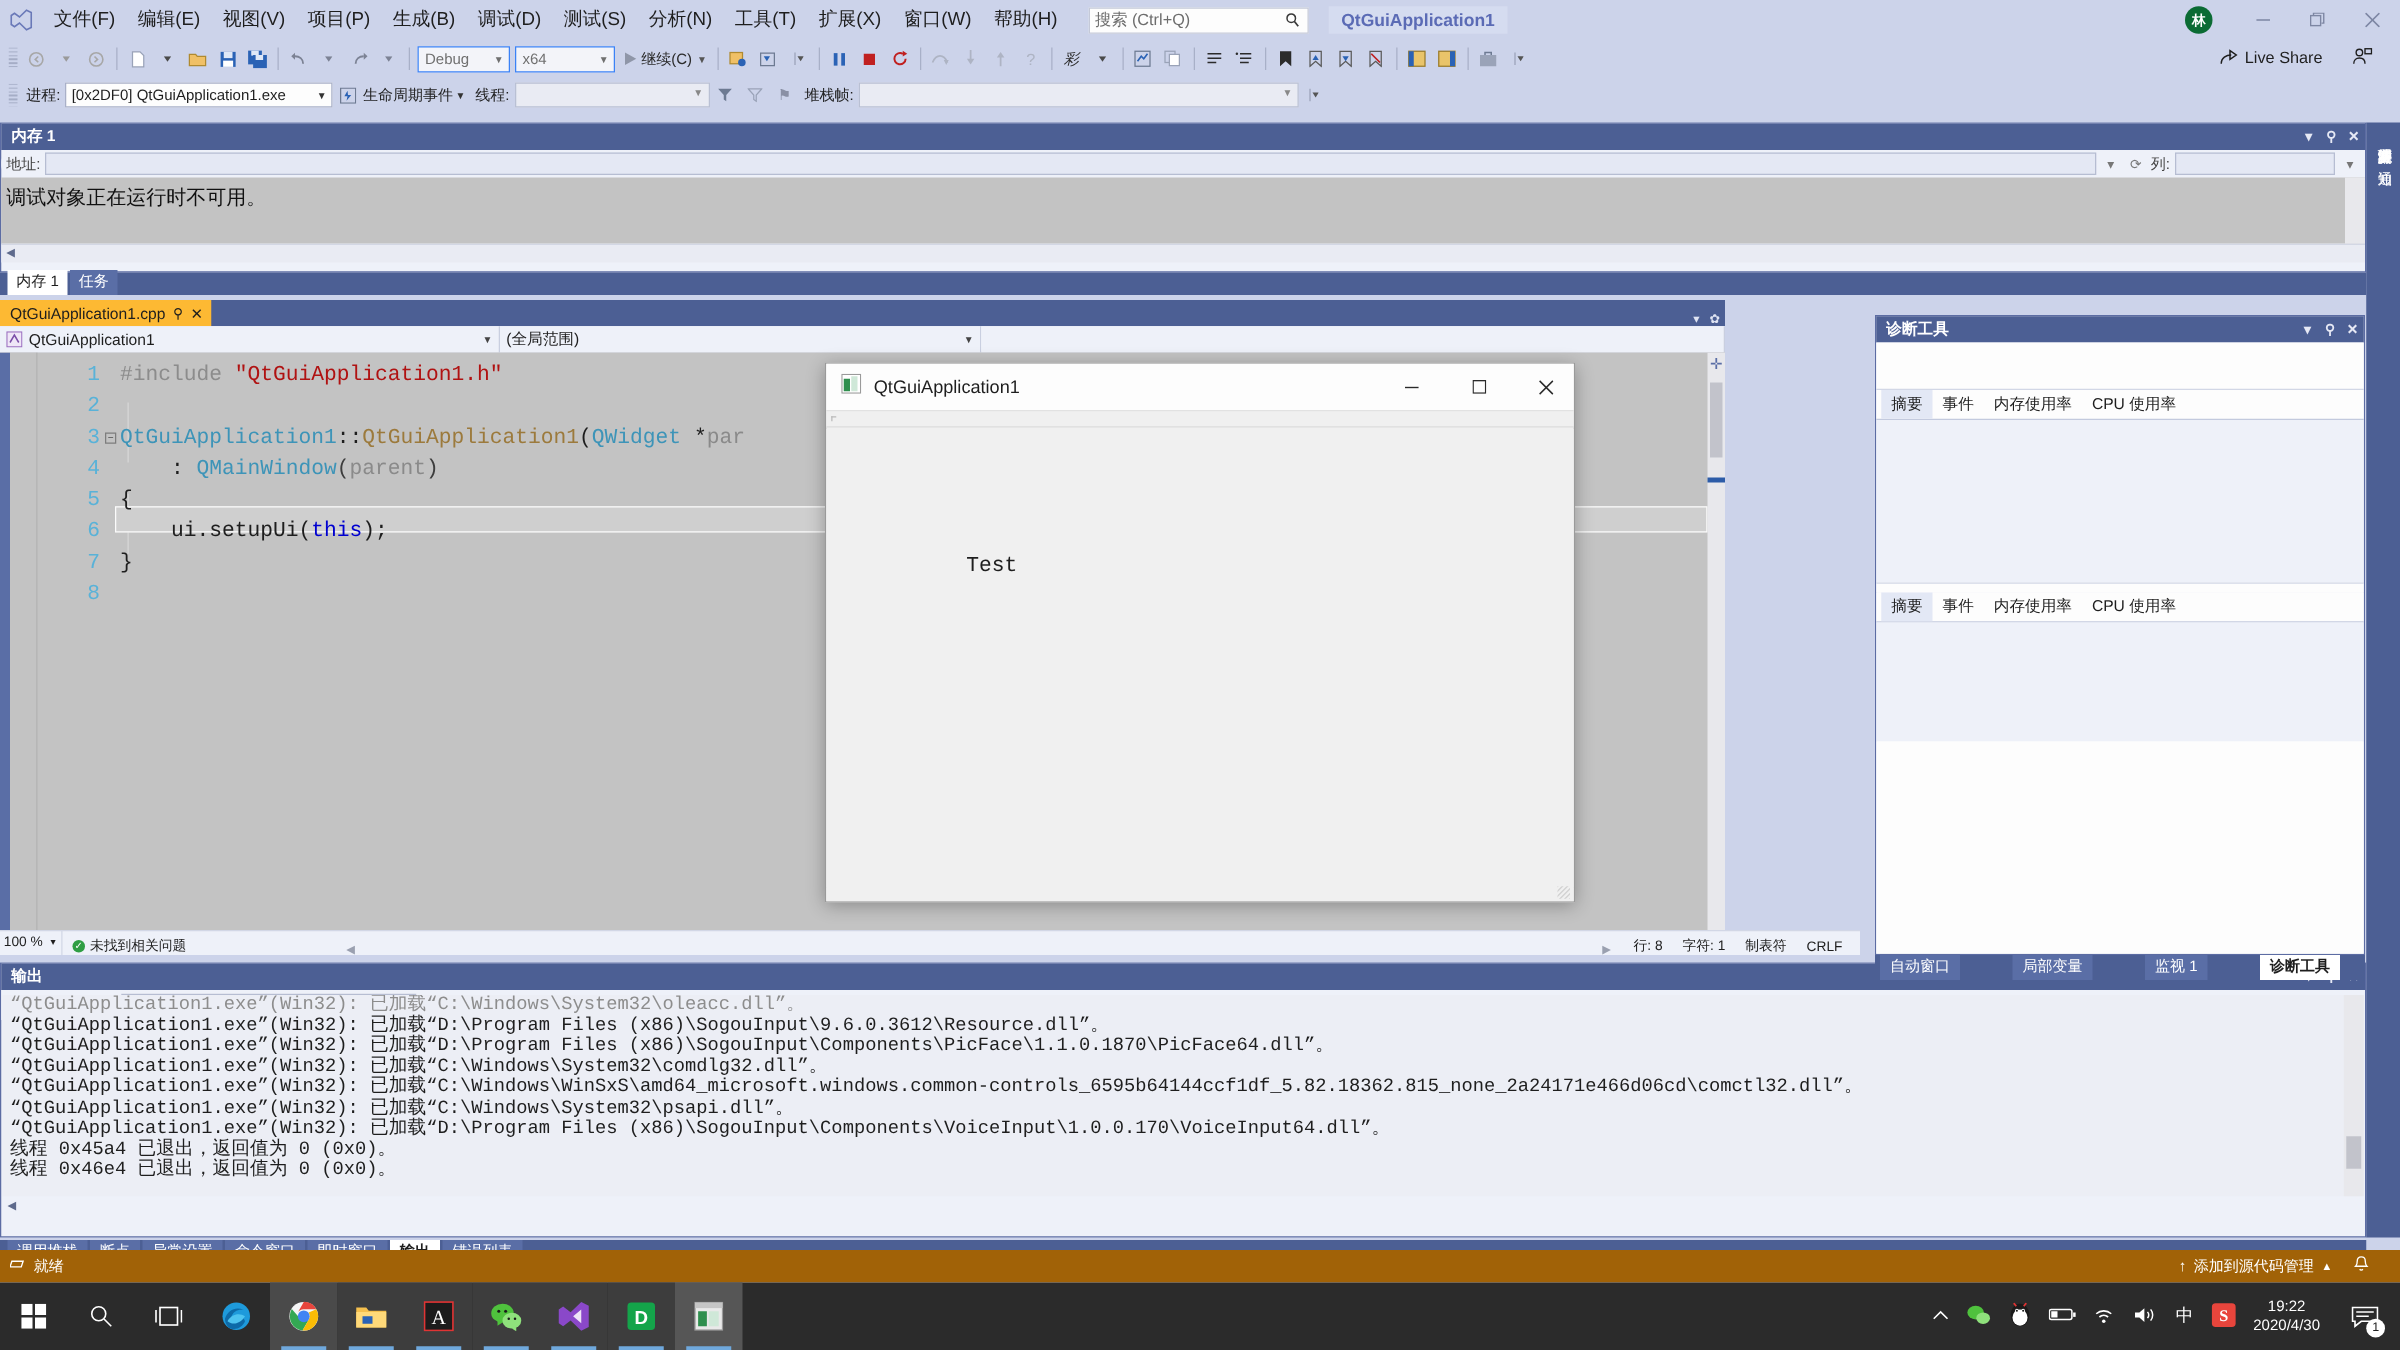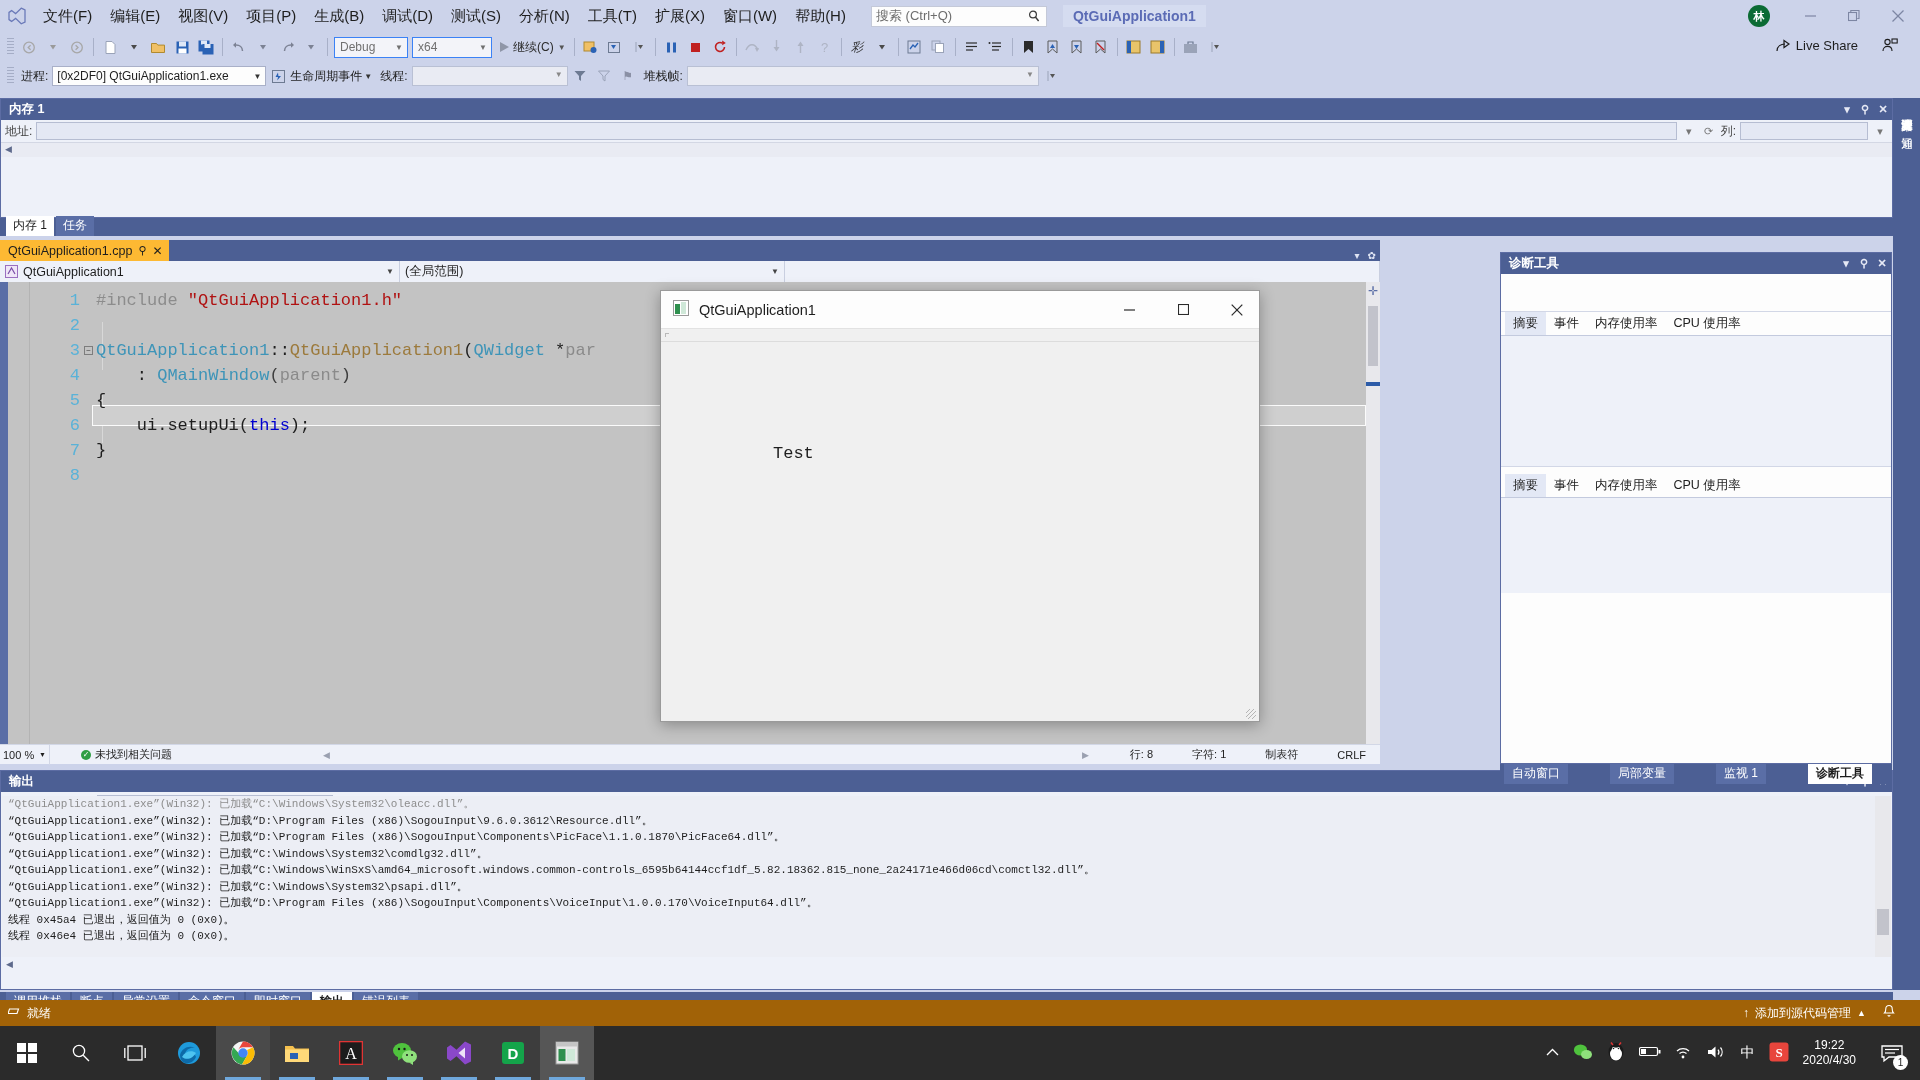--- a/index.html
+++ b/index.html
@@ -195,23 +195,23 @@
   }
   .ed-vscroll{
     position:absolute; right:0; top:0; width:14px; height:462px; background:#e8e8ec;
   }
   .ed-vscroll .thumb{ position:absolute; left:2px; top:24px; width:10px; height:60px; background:#c2c3cb; }
   .ed-vscroll .plus{ position:absolute; left:2px; top:2px; font-size:12px; color:#5a6ea6; }
   .ed-marker{ position:absolute; right:0; top:100px; width:14px; height:4px; background:#2d5ca8;}
 
   
   #edstatus{
-    position:absolute; left:0; top:744px; width:1380px; height:20px;
-    background:#eef1f9; display:flex; align-items:center; font-size:11px;
-    color:#1e1e1e; border-top:1px solid #d2d7e6;gap:23px;
+    position:absolute; left:0; top:744px; width:1488px; height:20px;
+    background:#eef1f9; display:flex; align-items:flex-end; font-size:11px;
+    color:#1e1e1e; border-top:1px solid #d2d7e6;
   }
   .zoom-combo{ width:50px; display:flex; align-items:center; justify-content:space-between;
     padding:0 3px; border-right:1px solid #d2d7e6; height:20px; }
   .issue-chip{ display:flex; align-items:center; gap:4px; padding:0 8px; }
   .dot-ok{ width:10px; height:10px; border-radius:50%; background:#2f9e44; color:#fff;
            font-size:8px; display:flex;align-items:center;justify-content:center;}
   .es-spacer{ flex:1; }
   .es-cell{ padding:0 8px; }
 
   
@@ -227,21 +227,21 @@
     width:236px; height:19px; background:#fdfdfd; border:1px solid #b6bdd2;
     font-size:11.5px; color:#1e1e1e; display:flex; align-items:center;
     padding-left:4px; position:relative;
   }
   .out-combo .car{ position:absolute; right:4px; font-size:8px; color:#444;}
   .out-tb-btn{ width:20px; height:20px; display:flex; align-items:center; justify-content:center;
     color:#5a5a5a; font-size:12px;}
   .out-text{
     position:absolute; left:1px; top:25px; right:17px; bottom:32px;
     background:#eceef5; overflow:hidden;
-    font-family:"Liberation Mono", monospace; font-size:11px; color:#1e1e1e;
+    font-family:"Liberation Mono", monospace; font-size:15px; color:#1e1e1e;
     line-height:16.5px; padding:0 0 0 6px; white-space:pre;
   }
   .out-text .clipped{ color:#8d8d8d; }
   .out-vscroll{ position:absolute; right:1px; top:25px; width:16px; bottom:32px; background:#e8e8ec;}
   .out-vscroll .thumb{ position:absolute; left:2px; bottom:22px; width:12px; height:26px; background:#c2c3cb;}
   .out-hscroll{ position:absolute; left:1px; right:17px; bottom:16px; height:15px; background:#eef1f9;}
   .out-hscroll .arrow{ position:absolute; left:4px; top:1px; font-size:9px; color:#5e6a8c;}
 
   
   #bottomtabs{
@@ -703,20 +703,24 @@
       <span class="tw-hbtn">✕</span>
     </div>
     <div class="mem-addr-row">
       <span class="lbl">地址:</span>
       <div class="mem-addr-input"></div>
       <span class="ic">▾</span>
       <span class="ic">⟳</span>
       <span class="lbl">列:</span>
       <div class="mem-addr-input" style="max-width:128px"></div>
       <span class="ic">▾</span>
+    </div>
+    <div class="mem-body">
+      <span>调试对象正在运行时不可用。</span>
+      <div class="mem-scroll-v"></div>
     </div>
     <div class="mem-hscroll">
       <span class="arrow">◀</span>
     </div>
   </div>
 
   <div id="memtabs">
     <div class="mtab active">内存 1</div>
     <div class="mtab inactive">任务</div>
   </div>

